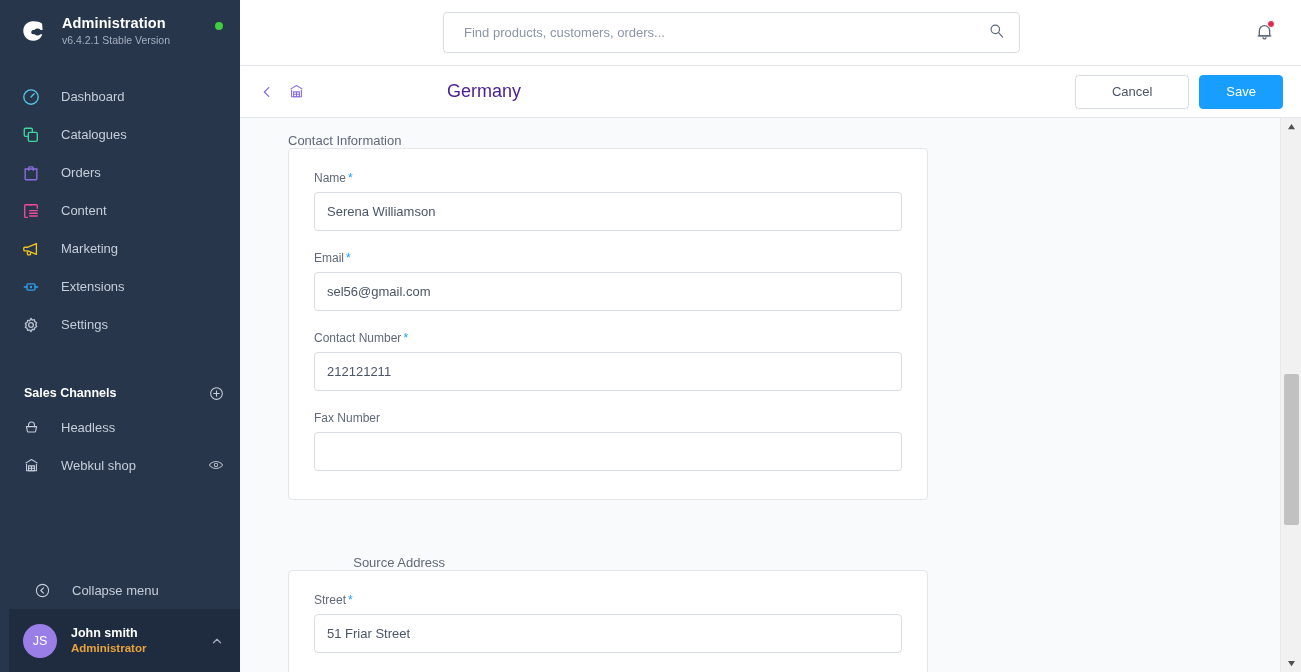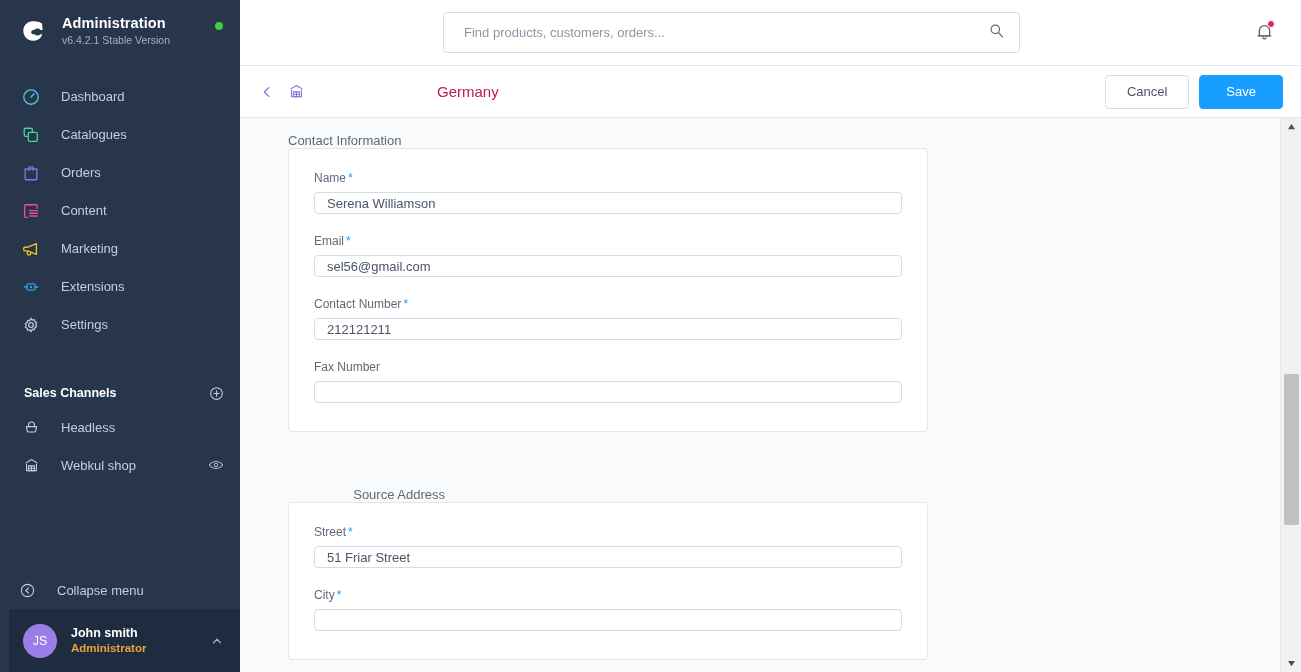--- a/index.html
+++ b/index.html
@@ -78,21 +78,21 @@
     width: 22px; height: 22px; flex-shrink: 0;
     display: flex; align-items: center; justify-content: center;
   }
   .channel-label {
     color: #c5cedb; font-size: 13px; margin-left: 19px; flex: 1;
   }
   .channel-eye { display: flex; opacity: .85; }
 
   .collapse-row {
     display: flex; align-items: center;
-    height: 38px; padding-left: 16px;
+    height: 38px; padding-left: 31px;
     position: absolute; bottom: 63px; left: 0; right: 0;
     cursor: pointer;
   }
   .collapse-label { color: #c5cedb; font-size: 13px; margin-left: 19px; }
 
   .user-bar {
     position: absolute; bottom: 0; left: 9px; right: 0;
     height: 63px;
     background: #1f2c3f;
     display: flex; align-items: center;
@@ -161,33 +161,33 @@
     height: 52px; flex-shrink: 0;
     background: #ffffff;
     border-bottom: 1px solid #e3e7ec;
     display: flex; align-items: center;
     padding: 0 18px 0 16px;
     position: relative;
   }
   .back-btn { display: flex; cursor: pointer; padding: 4px; }
   .head-shop-icon { display: flex; margin-left: 10px; }
   .page-title {
-    font-size: 15px; color: #be185d;
-    position: absolute; left: 197px;
+    font-size: 18px; color: #4c1d95;
+    position: absolute; left: 207px;
   }
   .head-actions { margin-left: auto; display: flex; gap: 10px; }
   .btn {
     height: 34px; border-radius: 4px;
     font-family: "Liberation Sans", sans-serif;
     font-size: 13px; cursor: pointer;
     display: flex; align-items: center; justify-content: center;
   }
   .btn-cancel {
     background: #ffffff; border: 1px solid #d8dde4;
-    color: #4a5567; padding: 0 21px;
+    color: #4a5567; padding: 0 36px;
   }
   .btn-save {
     background: #189eff; border: 1px solid #189eff;
     color: #ffffff; padding: 0 26px;
   }
 
   .content {
     flex: 1; overflow: hidden;
     position: relative;
     background: #f9fafb;
@@ -219,21 +219,21 @@
     max-width: 640px;
   }
   .field { margin-bottom: 20px; }
   .field:last-child { margin-bottom: 0; }
   .field-label {
     font-size: 12px; color: #60697a;
     margin-bottom: 7px; display: block;
   }
   .req { color: #189eff; margin-left: 2px; }
   .field-input {
-    width: 100%; height: 22px;
+    width: 100%; height: 39px;
     border: 1px solid #d8dde4; border-radius: 4px;
     background: #ffffff;
     padding: 0 12px;
     font-family: "Liberation Sans", sans-serif;
     font-size: 13px; color: #4a5567;
     outline: none;
   }
   .section-gap { height: 40px; }
 
   

